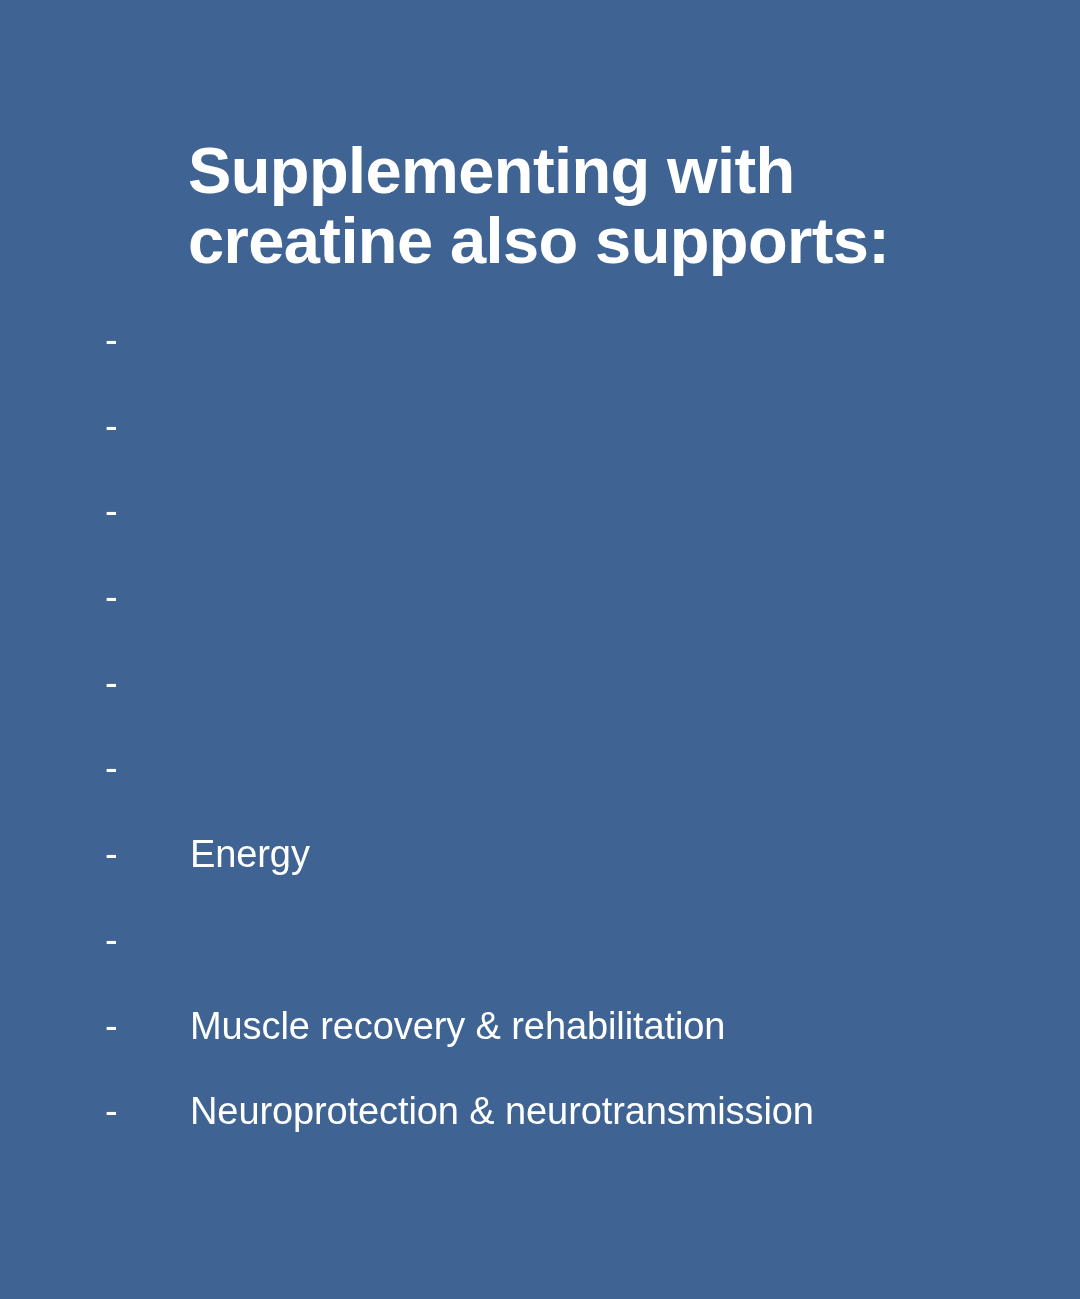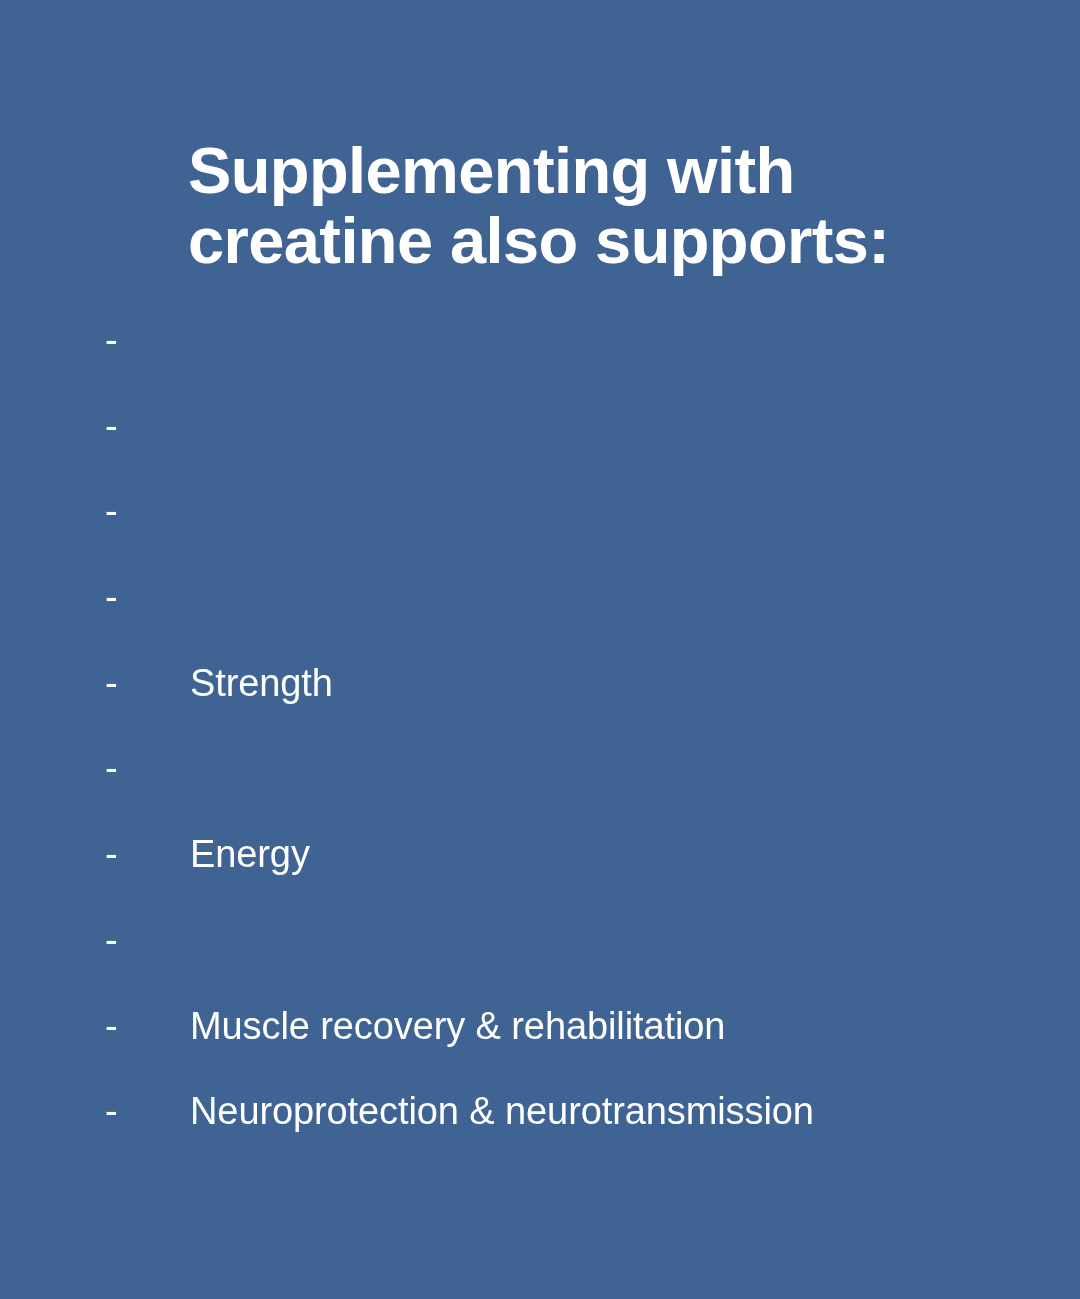--- a/index.html
+++ b/index.html
@@ -99,21 +99,20 @@
     <li class="benefit-item">
       <span class="bullet-dash">-</span>
     </li>
 
     <li class="benefit-item">
       <span class="bullet-dash">-</span>
     </li>
 
     <li class="benefit-item">
       <span class="bullet-dash">-</span>
-      <span class="benefit-text">Strength</span>
     </li>
 
     <li class="benefit-item">
       <span class="bullet-dash">-</span>
     </li>
 
     <li class="benefit-item">
       <span class="bullet-dash">-</span>
       <span class="benefit-text">Energy</span>
     </li>

